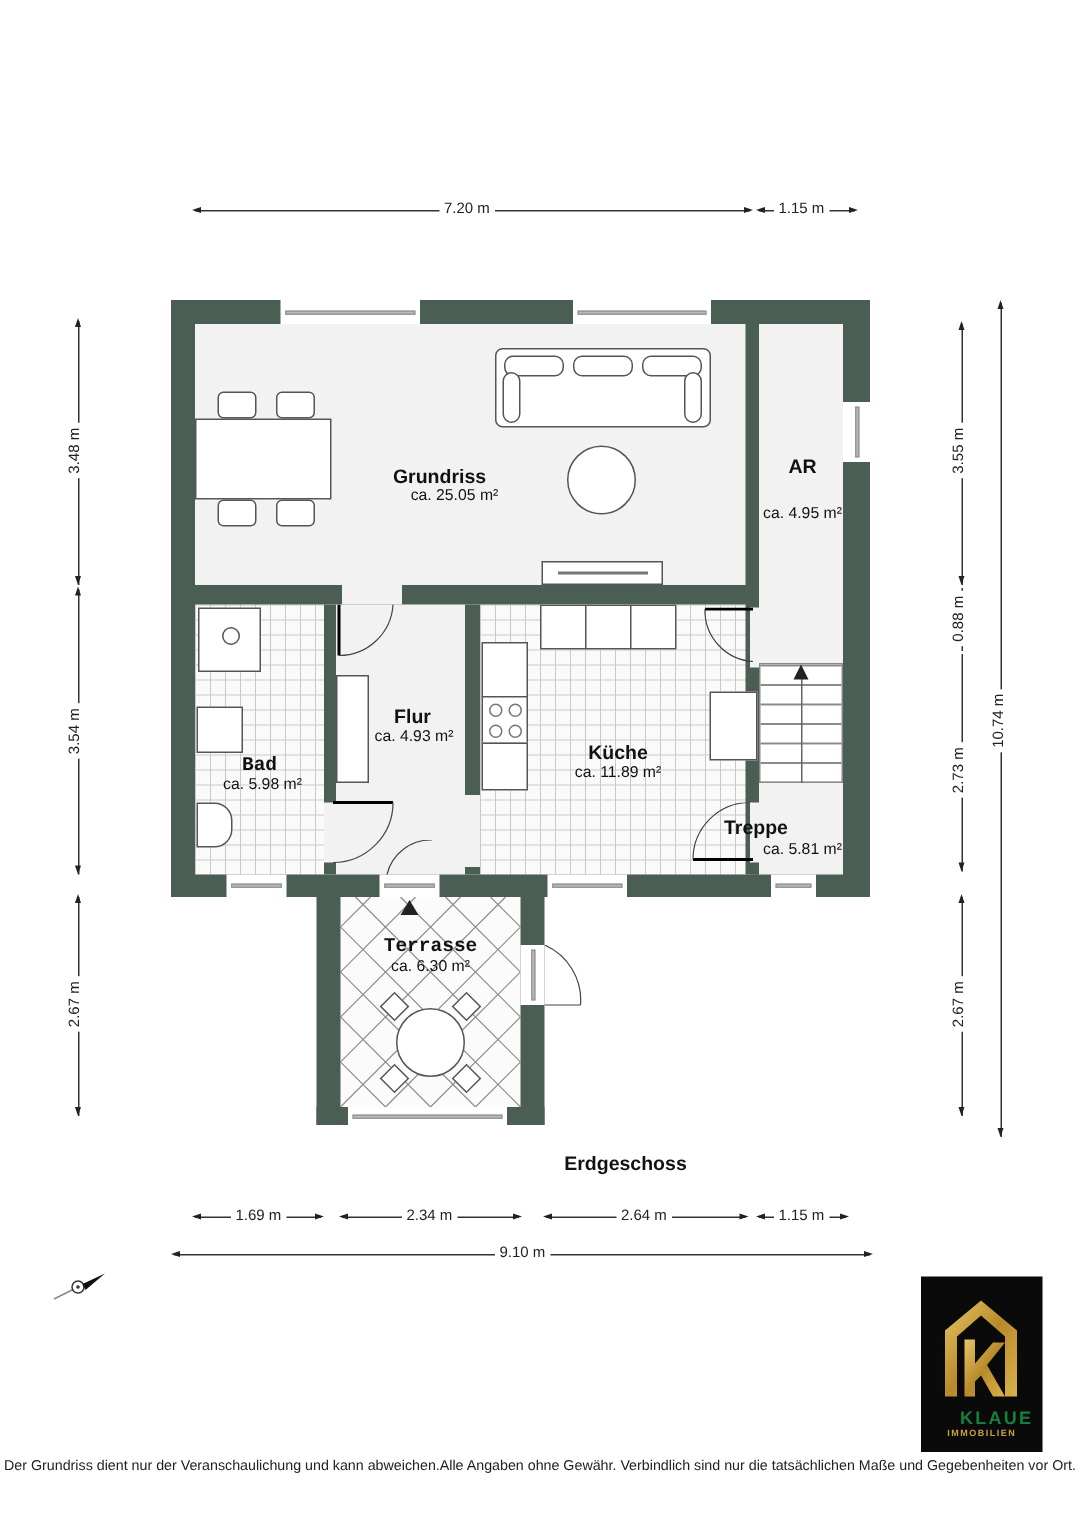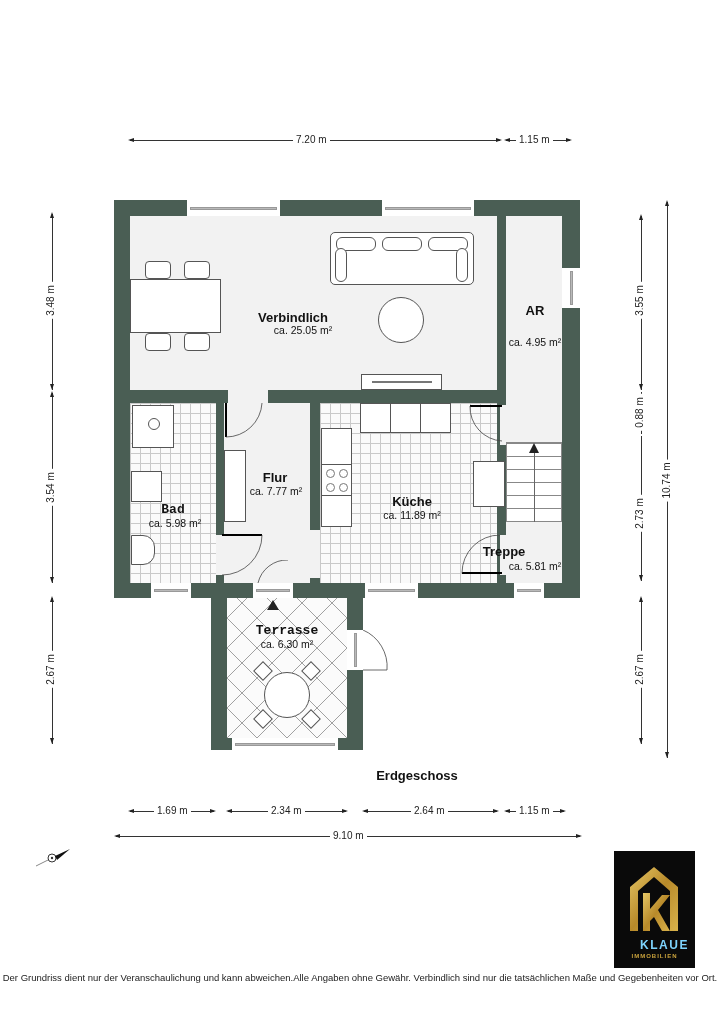--- a/index.html
+++ b/index.html
@@ -224,31 +224,31 @@
   <div class="arr-u" style="left:529px; top:443px; border-left-width:5px; border-right-width:5px; border-bottom-width:10px;"></div>
 
   <div class="furn" style="left:264px; top:672px; width:46px; height:46px; border-radius:50%;"></div>
   <div class="furn" style="left:256px; top:664px; width:14px; height:14px; transform:rotate(45deg);"></div>
   <div class="furn" style="left:304px; top:664px; width:14px; height:14px; transform:rotate(45deg);"></div>
   <div class="furn" style="left:256px; top:712px; width:14px; height:14px; transform:rotate(45deg);"></div>
   <div class="furn" style="left:304px; top:712px; width:14px; height:14px; transform:rotate(45deg);"></div>
 
   <div class="arr-u" style="left:267px; top:600px; border-left-width:6px; border-right-width:6px; border-bottom-width:10px;"></div>
 
-  <div class="room-name" style="left:293px; top:310px;">Verbindlich</div>
+  <div class="room-name" style="left:293px; top:310px;">Grundriss</div>
   <div class="room-area" style="left:303px; top:324px;">ca. 25.05 m²</div>
 
   <div class="room-name" style="left:535px; top:303px;">AR</div>
   <div class="room-area" style="left:535px; top:336px;">ca. 4.95 m²</div>
 
   <div class="room-name" style="left:173px; top:502px;font-family:Liberation Mono, monospace;">Bad</div>
   <div class="room-area" style="left:175px; top:517px;">ca. 5.98 m²</div>
 
   <div class="room-name" style="left:275px; top:470px;">Flur</div>
-  <div class="room-area" style="left:276px; top:485px;">ca. 7.77 m²</div>
+  <div class="room-area" style="left:276px; top:485px;">ca. 4.93 m²</div>
 
   <div class="room-name" style="left:412px; top:494px;">Küche</div>
   <div class="room-area" style="left:412px; top:509px;">ca. 11.89 m²</div>
 
   <div class="room-name" style="left:504px; top:544px;">Treppe</div>
   <div class="room-area" style="left:535px; top:560px;">ca. 5.81 m²</div>
 
   <div class="room-name" style="left:287px; top:623px;font-family:Liberation Mono, monospace;">Terrasse</div>
   <div class="room-area" style="left:287px; top:638px;">ca. 6.30 m²</div>
 </div>
@@ -294,17 +294,17 @@
     <defs>
       <linearGradient id="gold" x1="0" y1="0" x2="1" y2="1">
         <stop offset="0" stop-color="#e6c766"></stop>
         <stop offset="0.5" stop-color="#b88a2a"></stop>
         <stop offset="1" stop-color="#d9b24b"></stop>
       </linearGradient>
     </defs>
     <path d="M16 30 L40 10 L64 30 L64 74 L56 74 L56 34 L40 20 L24 34 L24 74 L16 74 Z" fill="url(#gold)"></path>
     <path d="M29 36 L36 36 L36 52 L48 38 L56 38 L44 53 L56 74 L48 74 L40 60 L36 64 L36 74 L29 74 Z" fill="url(#gold)"></path>
   </svg>
-  <div class="abs" style="left:0; top:87px; width:101px; text-align:center; font-weight:bold; font-size:12px; letter-spacing:1.5px; color:#7dd3fc;">KLAUE</div>
+  <div class="abs" style="left:0; top:87px; width:101px; text-align:center; font-weight:bold; font-size:12px; letter-spacing:1.5px; color:#15803d;">KLAUE</div>
   <div class="abs" style="left:0; top:102px; width:81px; text-align:center; font-weight:bold; font-size:6px; letter-spacing:1px; color:#c9a23c;">IMMOBILIEN</div>
 </div>
 
 <div class="disclaimer" style="top:972px;">Der Grundriss dient nur der Veranschaulichung und kann abweichen.Alle Angaben ohne Gewähr. Verbindlich sind nur die tatsächlichen Maße und Gegebenheiten vor Ort.</div>
 
 </body></html>

